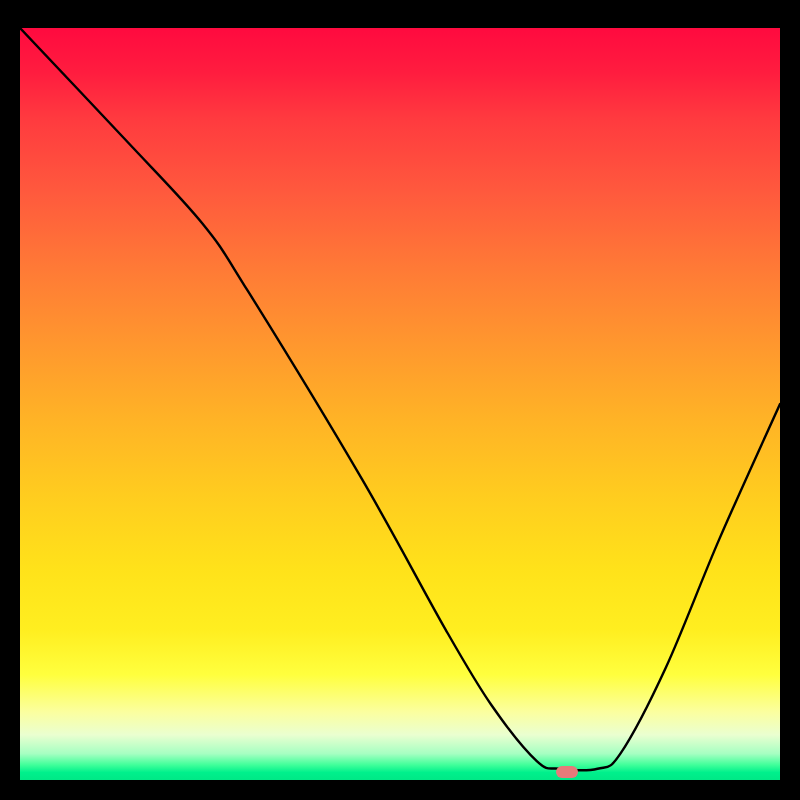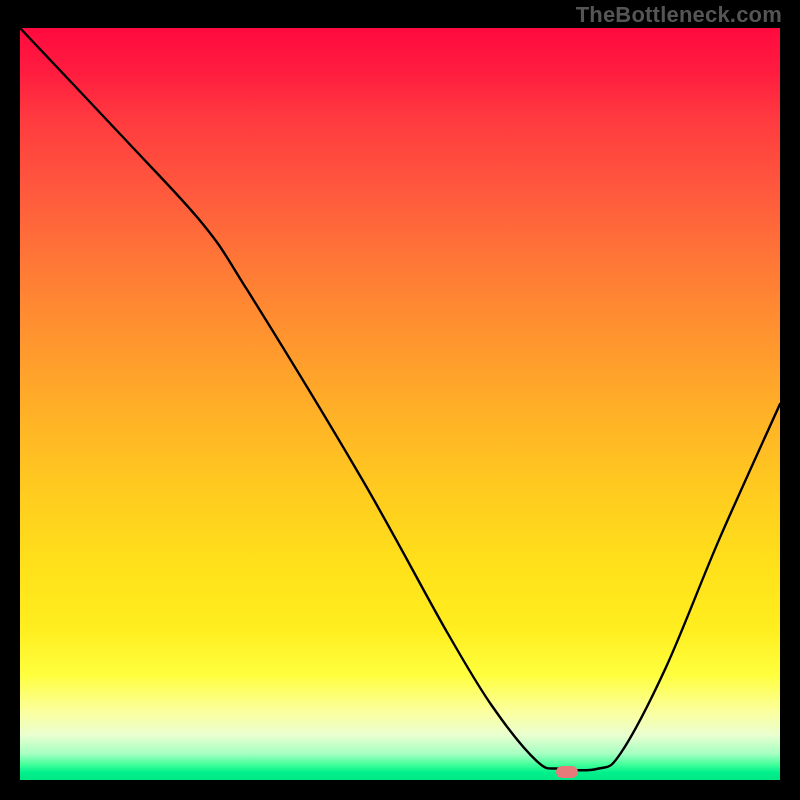--- a/index.html
+++ b/index.html
@@ -67,21 +67,20 @@
     width: 22px;
     height: 12px;
     background: #e67a7a;
     border-radius: 6px;
   }
 </style>
 </head>
 <body>
 
 <div class="stage">
-  <div class="watermark">TheBottleneck.com</div>
 
   <div class="plot">
     <svg class="curve" viewBox="0 0 760 752" preserveAspectRatio="none">
       <path fill="none" stroke="#000" stroke-width="2.4" stroke-linecap="round" stroke-linejoin="round" d="M 0 0 C 17.733333333333334 18.80000000000001 76 80.2133333333334 106.4 112.80000000000007 C 136.8 145.38666666666674 162.13333333333333 170.45333333333332 182.4 195.51999999999998 C 202.66666666666669 220.58666666666664 201.4 220.58666666666664 228 263.2 C 254.6 305.81333333333333 309.06666666666666 394.79999999999995 342 451.2 C 374.93333333333334 507.6 404.0666666666667 564 425.6 601.6 C 447.1333333333333 639.2 456 654.8666666666666 471.2 676.8 C 486.4 698.7333333333333 505.4000000000001 722.5466666666667 516.8000000000001 733.2 C 528.2 743.8533333333334 529.4666666666667 739.4666666666667 539.6 740.72 C 549.7333333333333 741.9733333333334 567.4666666666667 743.2266666666667 577.6 740.72 C 587.7333333333333 738.2133333333334 589 742.5999999999999 600.4 725.68 C 611.8 708.76 629.5333333333333 674.9200000000001 646 639.2 C 662.4666666666667 603.48 680.2 555.2266666666667 699.2 511.36 C 718.2 467.49333333333334 749.8666666666667 398.56 760 376"></path>
     </svg>
     <div class="marker" style="left: 536.2px; top: 738.48px; background: rgb(230, 122, 122);"></div>
   </div>
 </div>
 
 </body></html>

